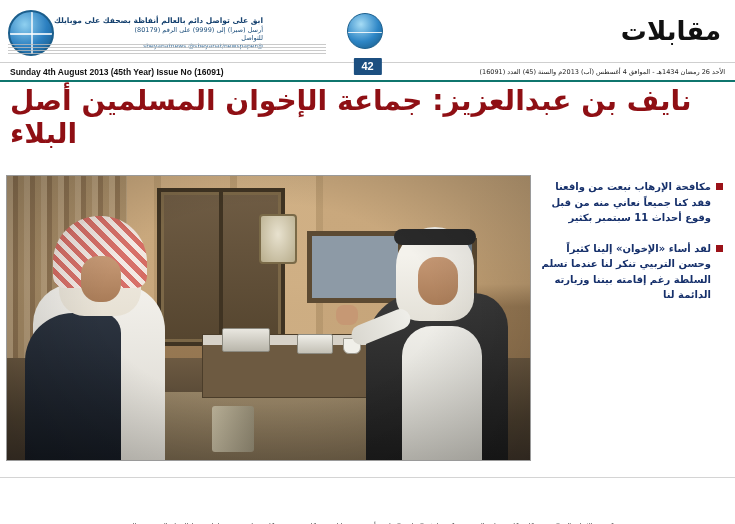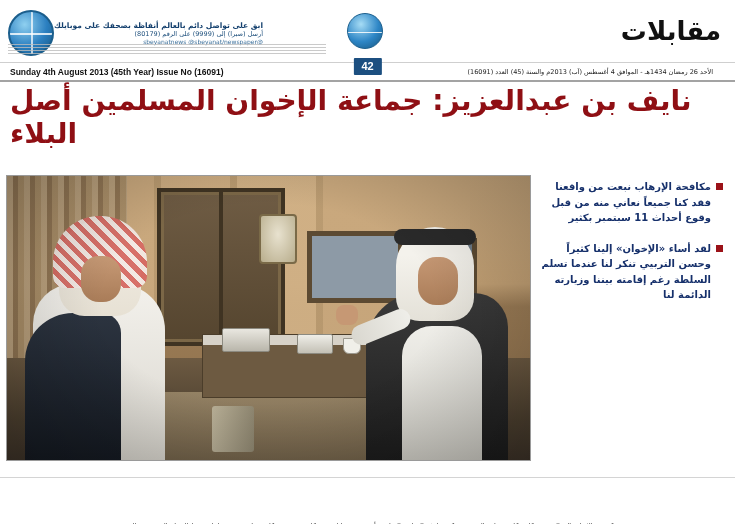--- a/index.html
+++ b/index.html
@@ -119,21 +119,21 @@
     color: #111111;
     direction: rtl;
     letter-spacing: .5px;
     text-align: center;
   }
 
   
   .infobar {
     height: 17px;
     background: #ffffff;
-    border-bottom: 2px solid #a3a3a3;
+    border-bottom: 2px solid #0f766e;
     display: flex;
     align-items: center;
     position: relative;
   }
   .issue-en {
     font-size: 8.5px;
     font-weight: bold;
     color: #111111;
     padding-left: 10px;
     font-family: "Liberation Sans", sans-serif;
@@ -147,21 +147,21 @@
     background: #1c4f80;
     color: #ffffff;
     font-size: 11px;
     font-weight: bold;
     padding: 2px 8px 3px;
     font-family: "Liberation Sans", sans-serif;
     border-radius: 1px;
   }
   .issue-ar {
     margin-left: auto;
-    padding-right: 22px;
+    padding-right: 10px;
     font-size: 6.5px;
     direction: rtl;
     color: #222222;
     white-space: nowrap;
   }
 
   
   .kicker {
     text-align: center;
     direction: rtl;
@@ -435,20 +435,21 @@
 <body>
 
 <div class="page">
 
   <div class="masthead">
     <div class="mast-left">
       <div class="globe-logo"></div>
       <div class="mast-ar">
         <div class="l1">ابق على تواصل دائم بالعالم أنفاظة بصحفك على موبايلك</div>
         <div class="l2">أرسل (صبرا) إلى (9999) على الرقم (80179)</div>
+        <div class="l3">للتواصل</div>
         <div class="l4">@sbeyanatnews  @sbeyanat/newspaper</div>
       </div>
       <div class="mast-lines"></div>
     </div>
     <div class="mast-center">
       <div class="globe-small"></div>
     </div>
     <div class="mast-right">
       <div class="section-title">مقابلات</div>
     </div>

